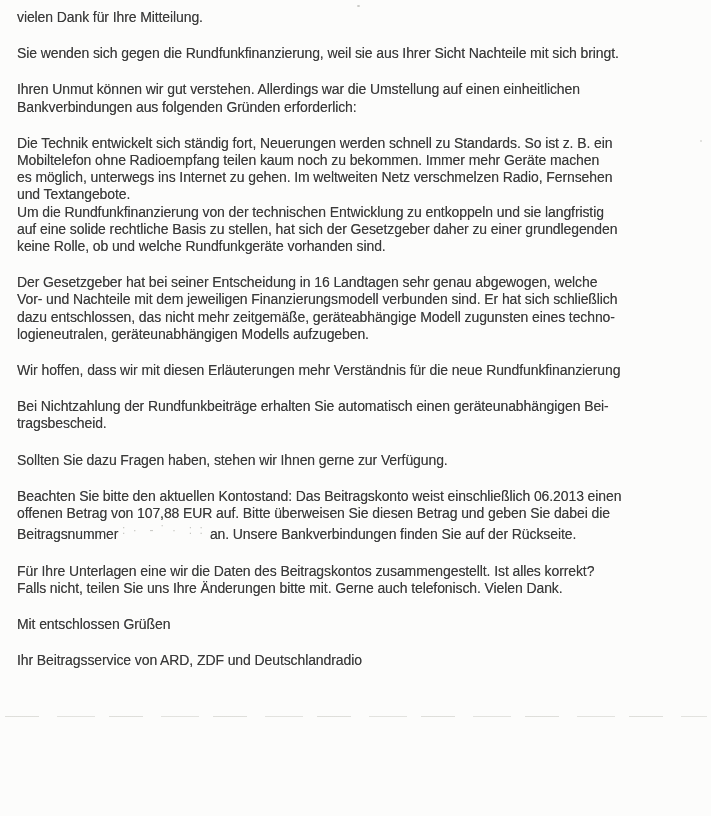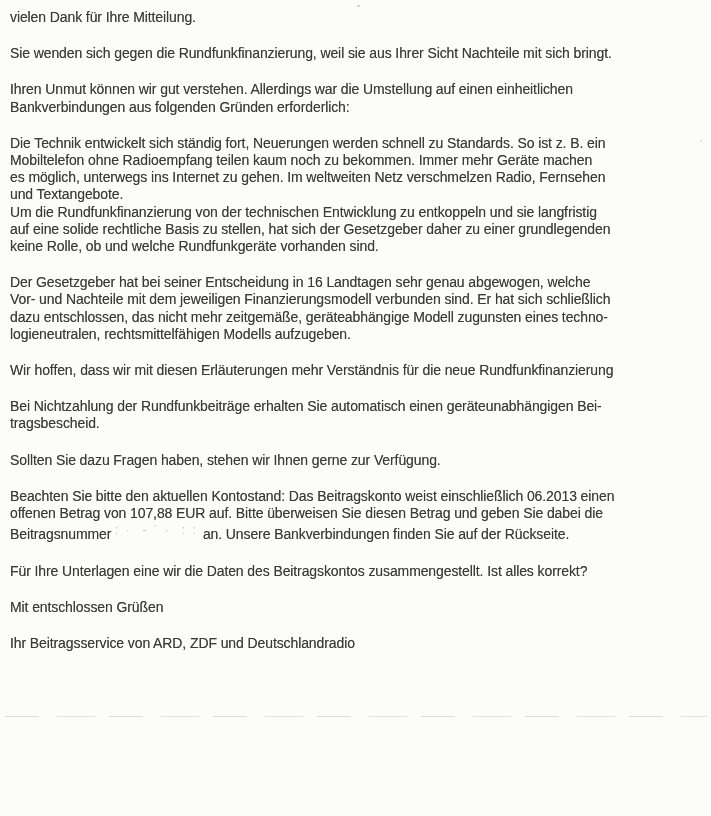--- a/index.html
+++ b/index.html
@@ -11,21 +11,21 @@
     width: 711px;
     height: 816px;
     font-family: "Liberation Sans", "DejaVu Sans", sans-serif;
     overflow: hidden;
   }
   .page {
     position: relative;
     width: 711px;
     height: 816px;
     box-sizing: border-box;
-    padding: 9px 12px 0 10px;
+    padding: 9px 12px 0 17px;
     background: #fcfcfb;
     color: #3a3a3a;
   }
   .para {
     margin: 0 0 19px 0;
   }
   .line {
     white-space: pre;
     font-size: 14px;
     line-height: 17.2px;
@@ -90,21 +90,21 @@
     <span class="line" style="display:block">und Textangebote.</span>
     <span class="line" style="display:block">Um die Rundfunkfinanzierung von der technischen Entwicklung zu entkoppeln und sie langfristig</span>
     <span class="line" style="display:block">auf eine solide rechtliche Basis zu stellen, hat sich der Gesetzgeber daher zu einer grundlegenden</span>
     <span class="line" style="display:block">keine Rolle, ob und welche Rundfunkgeräte vorhanden sind.</span>
   </p>
 
   <p class="para">
     <span class="line" style="display:block">Der Gesetzgeber hat bei seiner Entscheidung in 16 Landtagen sehr genau abgewogen, welche</span>
     <span class="line" style="display:block">Vor- und Nachteile mit dem jeweiligen Finanzierungsmodell verbunden sind. Er hat sich schließlich</span>
     <span class="line" style="display:block">dazu entschlossen, das nicht mehr zeitgemäße, geräteabhängige Modell zugunsten eines techno-</span>
-    <span class="line" style="display:block">logieneutralen, rechtsmittelfähigen Modells aufzugeben.</span>
+    <span class="line" style="display:block">logieneutralen, geräteunabhängigen Modells aufzugeben.</span>
   </p>
 
 
   <p class="para">
     <span class="line" style="display:block">Wir hoffen, dass wir mit diesen Erläuterungen mehr Verständnis für die neue Rundfunkfinanzierung</span>
   </p>
 
   <p class="para">
     <span class="line" style="display:block">Bei Nichtzahlung der Rundfunkbeiträge erhalten Sie automatisch einen geräteunabhängigen Bei-</span>
     <span class="line" style="display:block">tragsbescheid.</span>
@@ -115,20 +115,21 @@
   </p>
 
   <p class="para">
     <span class="line" style="display:block">Beachten Sie bitte den aktuellen Kontostand: Das Beitragskonto weist einschließlich 06.2013 einen</span>
     <span class="line" style="display:block">offenen Betrag von 107,88 EUR auf. Bitte überweisen Sie diesen Betrag und geben Sie dabei die</span>
     <span class="line" style="display:block"><span>Beitragsnummer </span><span class="redacted-marks">: ·  ‐ ˙ ·  : :</span><span> an. Unsere Bankverbindungen finden Sie auf der Rückseite.</span></span>
   </p>
 
   <p class="para">
     <span class="line" style="display:block">Für Ihre Unterlagen eine wir die Daten des Beitragskontos zusammengestellt. Ist alles korrekt?</span>
+    <span class="line" style="display:block">Falls nicht, teilen Sie uns Ihre Änderungen bitte mit. Gerne auch telefonisch. Vielen Dank.</span>
   </p>
 
   <p class="para">
     <span class="line" style="display:block">Mit entschlossen Grüßen</span>
   </p>
 
   <p class="para">
     <span class="line" style="display:block">Ihr Beitragsservice von ARD, ZDF und Deutschlandradio</span>
   </p>
 

